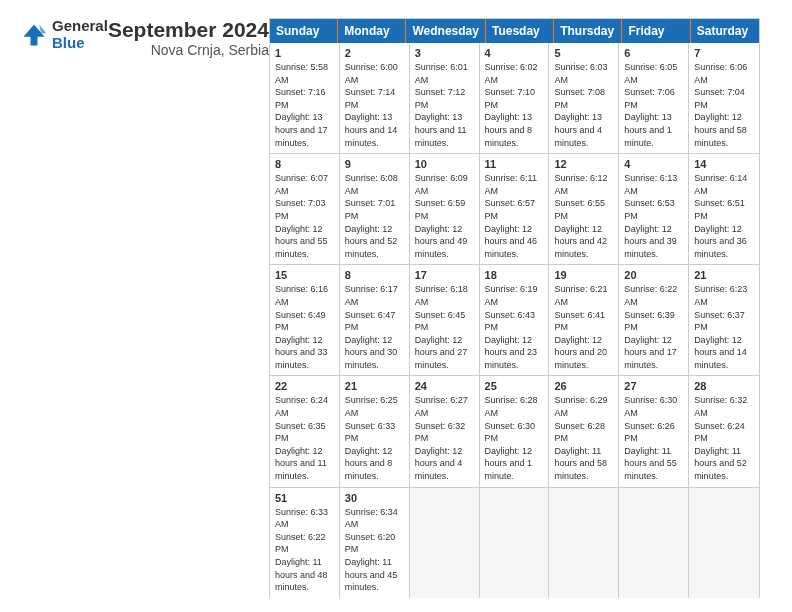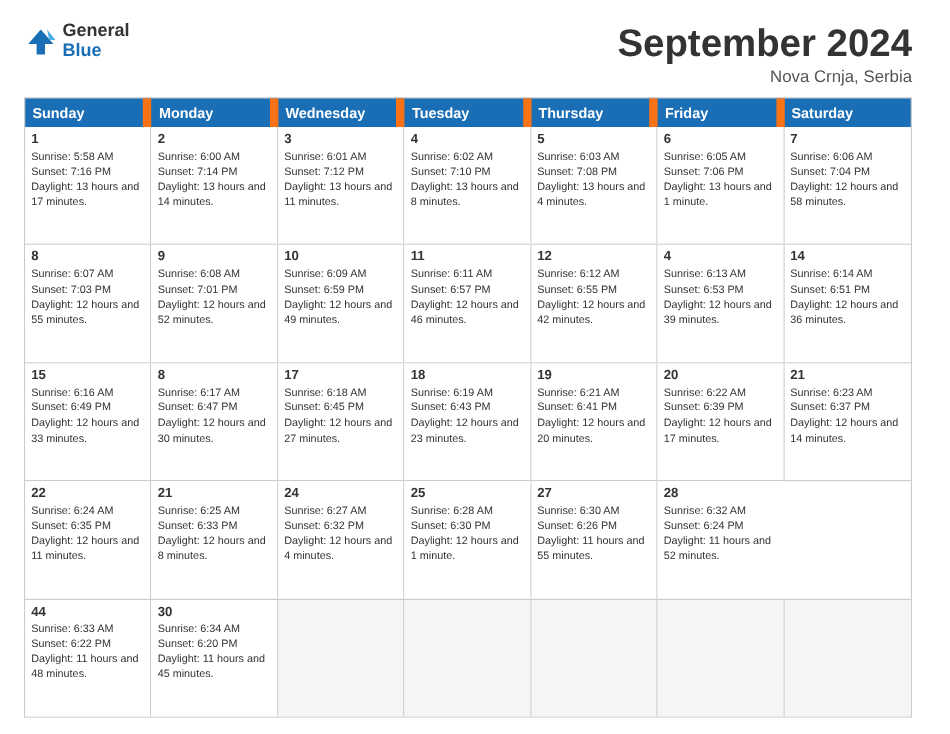--- a/index.html
+++ b/index.html
@@ -8,21 +8,21 @@
       background: #fff;
       width: 792px;
       height: 612px;
       overflow: hidden;
     }
     .page {
       width: 764px;
       height: 612px;
       padding: 18px 4px 14px 20px;
       display: flex;
-      flex-direction: column;
+      flex-direction: row;
     }
     .header {
       display: flex;
       justify-content: space-between;
       align-items: flex-start;
       margin-bottom: 10px;
     }
     .logo {
       display: flex;
       align-items: center;
@@ -44,21 +44,21 @@
       color: #1a6eb5;
     }
     .logo-icon {
       width: 28px;
       height: 28px;
     }
     .title-block {
       text-align: right;
     }
     .title-month {
-      font-size: 32px;
+      font-size: 21px;
       font-weight: bold;
       color: #333;
     }
     .title-location {
       font-size: 14px;
       color: #555;
     }
     .calendar {
       flex: 1;
       display: flex;
@@ -68,21 +68,21 @@
     .cal-header {
       display: grid;
       grid-template-columns: repeat(7, 1fr);
       background: #1a6eb5;
     }
     .cal-header-cell {
       color: #fff;
       font-size: 12px;
       font-weight: bold;
       padding: 5px 6px;
-      border-right: 7px solid #f97316;
+      border-right: 1px solid #f97316;
     }
     .cal-header-cell:last-child { border-right: none; }
     .cal-body {
       flex: 1;
       display: flex;
       flex-direction: column;
     }
     .cal-row {
       display: grid;
       grid-template-columns: repeat(7, 1fr);
@@ -245,31 +245,35 @@
           </div>
           <div class="cal-cell">
             <span class="day-num">24</span>
             <div class="info">Sunrise: 6:27 AM<br>Sunset: 6:32 PM<br>Daylight: 12 hours and 4 minutes.</div>
           </div>
           <div class="cal-cell">
             <span class="day-num">25</span>
             <div class="info">Sunrise: 6:28 AM<br>Sunset: 6:30 PM<br>Daylight: 12 hours and 1 minute.</div>
           </div>
           <div class="cal-cell">
+            <span class="day-num">26</span>
+            <div class="info">Sunrise: 6:29 AM<br>Sunset: 6:28 PM<br>Daylight: 11 hours and 58 minutes.</div>
+          </div>
+          <div class="cal-cell">
             <span class="day-num">27</span>
             <div class="info">Sunrise: 6:30 AM<br>Sunset: 6:26 PM<br>Daylight: 11 hours and 55 minutes.</div>
           </div>
           <div class="cal-cell">
             <span class="day-num">28</span>
             <div class="info">Sunrise: 6:32 AM<br>Sunset: 6:24 PM<br>Daylight: 11 hours and 52 minutes.</div>
           </div>
         </div>
         <div class="cal-row">
           <div class="cal-cell">
-            <span class="day-num">44</span>
+            <span class="day-num">51</span>
             <div class="info">Sunrise: 6:33 AM<br>Sunset: 6:22 PM<br>Daylight: 11 hours and 48 minutes.</div>
           </div>
           <div class="cal-cell">
             <span class="day-num">30</span>
             <div class="info">Sunrise: 6:34 AM<br>Sunset: 6:20 PM<br>Daylight: 11 hours and 45 minutes.</div>
           </div>
           <div class="cal-cell empty"></div>
           <div class="cal-cell empty"></div>
           <div class="cal-cell empty"></div>
           <div class="cal-cell empty"></div>

